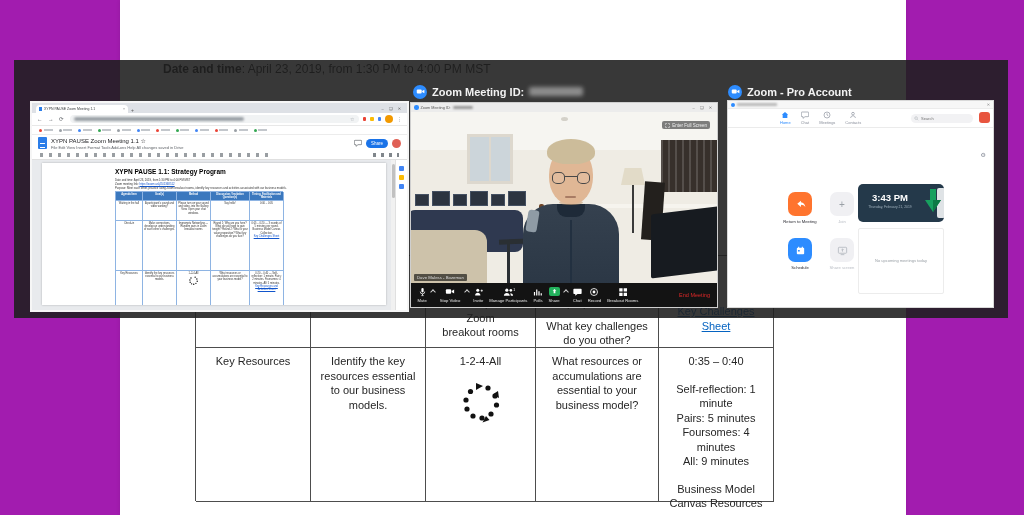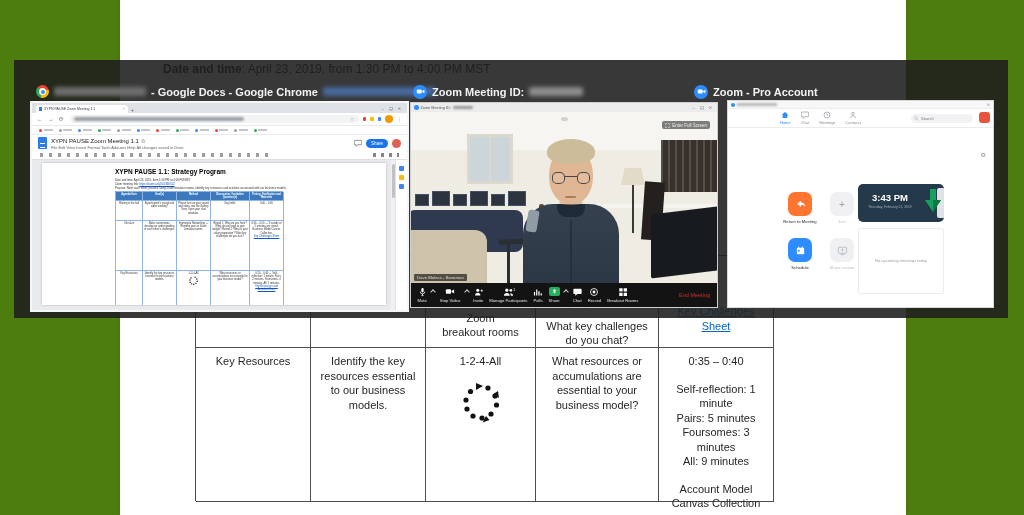--- a/index.html
+++ b/index.html
@@ -1,19 +1,19 @@
 <!DOCTYPE html>
 <html><head>
 <meta charset="utf-8">
 <style>
   * { box-sizing: border-box; margin: 0; padding: 0; }
   html,body { background:#e9ebee; }
   .stage {
     position:relative; width:1024px; height:515px; overflow:hidden;
-    background:#4d7c0f; font-family:"Liberation Sans", sans-serif; color:#222;
+    background:#a21caf; font-family:"Liberation Sans", sans-serif; color:#222;
   }
   
   .page { position:absolute; left:120px; top:0; width:786px; height:515px; background:#fff; box-shadow:0 0 4px rgba(0,0,0,.10); }
   .doc-dateline { position:absolute; left:43px; top:62px; font-size:12px; color:#1d1d1d; }
   .doc-dateline b { font-weight:bold; }
   .btable { position:absolute; left:75px; top:255px; width:578px; height:246px;
     display:grid; grid-template-columns:115px 115px 110px 123px 115px; grid-template-rows:92px 154px;
     border-left:1px solid #4d4d4d; border-top:1px solid #4d4d4d; }
   .btable .cell { border-right:1px solid #4d4d4d; border-bottom:1px solid #4d4d4d;
     font-size:11px; line-height:1.32; text-align:center; color:#262626; padding:4px 5px; }
@@ -173,21 +173,21 @@
 
       <div class="cell"></div>
       <div class="cell"></div>
       <div class="cell" style="padding-top:40px;">
         <span>Random pairs in Zoom</span><br>
         <span>breakout rooms</span>
       </div>
       <div class="cell" style="padding-top:40px;">
         <span>proposition?</span>
         <span class="sp" style="height:8px;"></span>
-        <span>What key challenges do you chat?</span>
+        <span>What key challenges do you other?</span>
       </div>
       <div class="cell" style="padding-top:48px;">
         <a class="doclink">Key Challenges Sheet</a>
       </div>
 
       <div class="cell" style="padding-top:6px;">
         <span>Key Resources</span>
       </div>
       <div class="cell" style="padding-top:6px;">
         <span>Identify the key resources essential to our business models.</span>
@@ -214,51 +214,43 @@
         </div>
       </div>
       <div class="cell" style="padding-top:6px;">
         <span>What resources or accumulations are essential to your business model?</span>
       </div>
       <div class="cell" style="padding-top:6px;">
         <span>0:35 – 0:40</span>
         <span class="sp"></span>
         <span>Self-reflection: 1 minute</span><br>
         <span>Pairs: 5 minutes</span><br>
-        <span>Foursomes: 3 minutes</span><br>
+        <span>Foursomes: 4 minutes</span><br>
         <span>All: 9 minutes</span>
         <span class="sp"></span>
-        <span>Account Model Canvas Collection</span>
+        <span>Business Model Canvas Resources</span>
         <span class="sp"></span>
         
       </div>
     </div>
   </div>
 
   <div class="band"></div>
 
-  <div class="caption" style="left:36px;">
-    <span class="chrome-logo">
-        <i></i>
-      </span>
-    <span class="blur-blob" style="width:92px;height:9px;background:#6e6e6e;"></span>
-    <span>- Google Docs - Google Chrome</span>
-    <span class="blur-blob" style="width:112px;height:9px;background:#46689b;"></span>
-  </div>
   <div class="caption" style="left:413px;">
     <span class="zoomdot">
       <svg width="9" height="9" viewBox="0 0 12 12">
           <rect x="1" y="3.2" width="6.6" height="5.6" rx="1.4" fill="#fff"></rect>
           <path d="M8.2 5.4l3-1.8v4.8l-3-1.8z" fill="#fff"></path>
         </svg>
     </span>
     <span>Zoom Meeting ID:</span>
     <span class="blur-blob" style="width:54px;height:9px;background:#8d8d8d;"></span>
   </div>
-  <div class="caption" style="left:694px;">
+  <div class="caption" style="left:728px;">
     <span class="zoomdot">
       <svg width="9" height="9" viewBox="0 0 12 12">
           <rect x="1" y="3.2" width="6.6" height="5.6" rx="1.4" fill="#fff"></rect>
           <path d="M8.2 5.4l3-1.8v4.8l-3-1.8z" fill="#fff"></path>
         </svg>
     </span>
     <span>Zoom - Pro Account</span>
   </div>
 
   <div class="win w-chrome">

